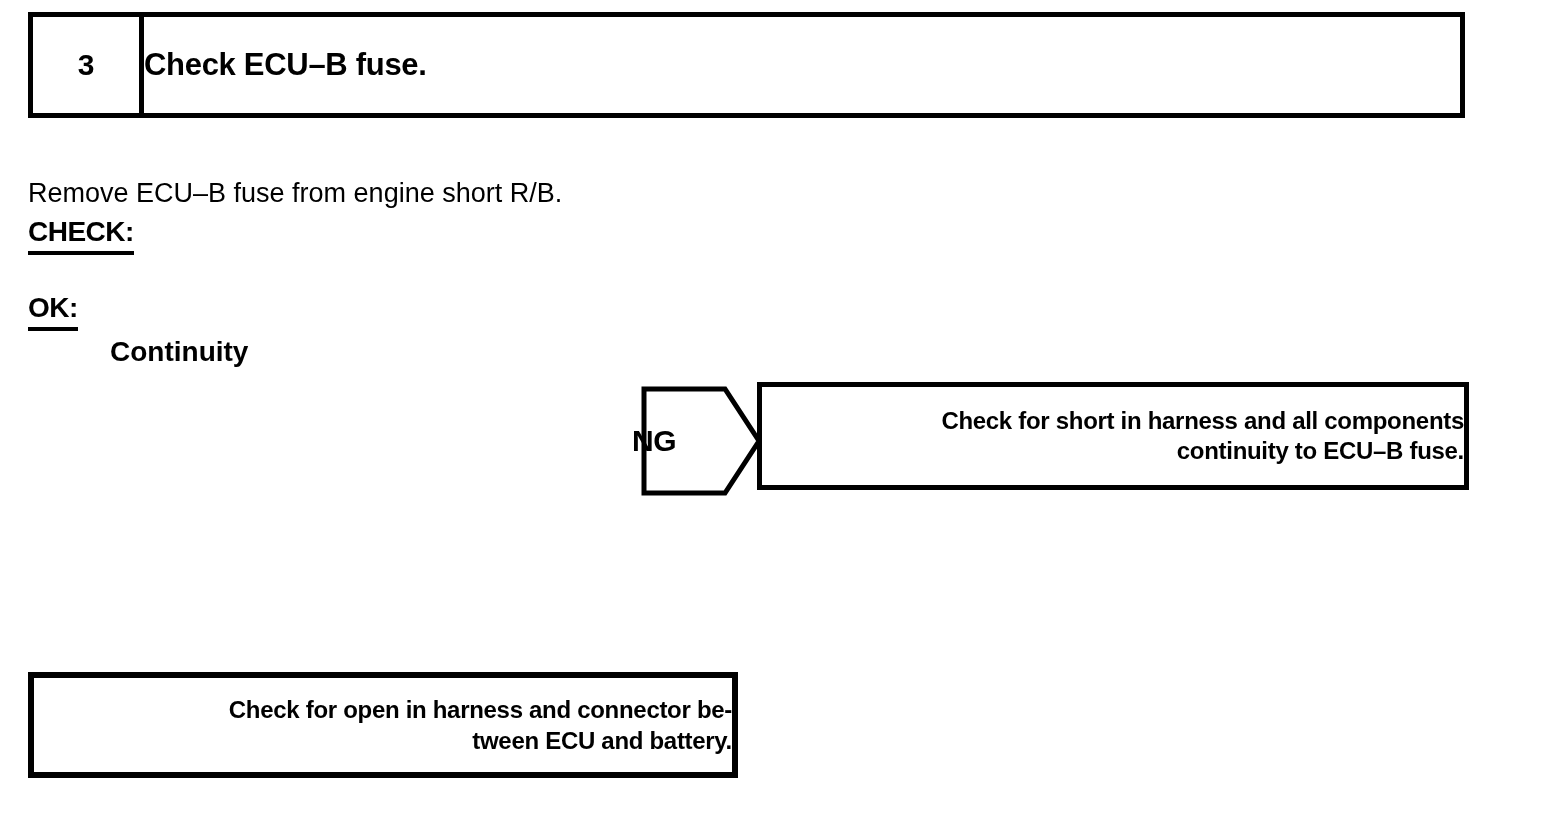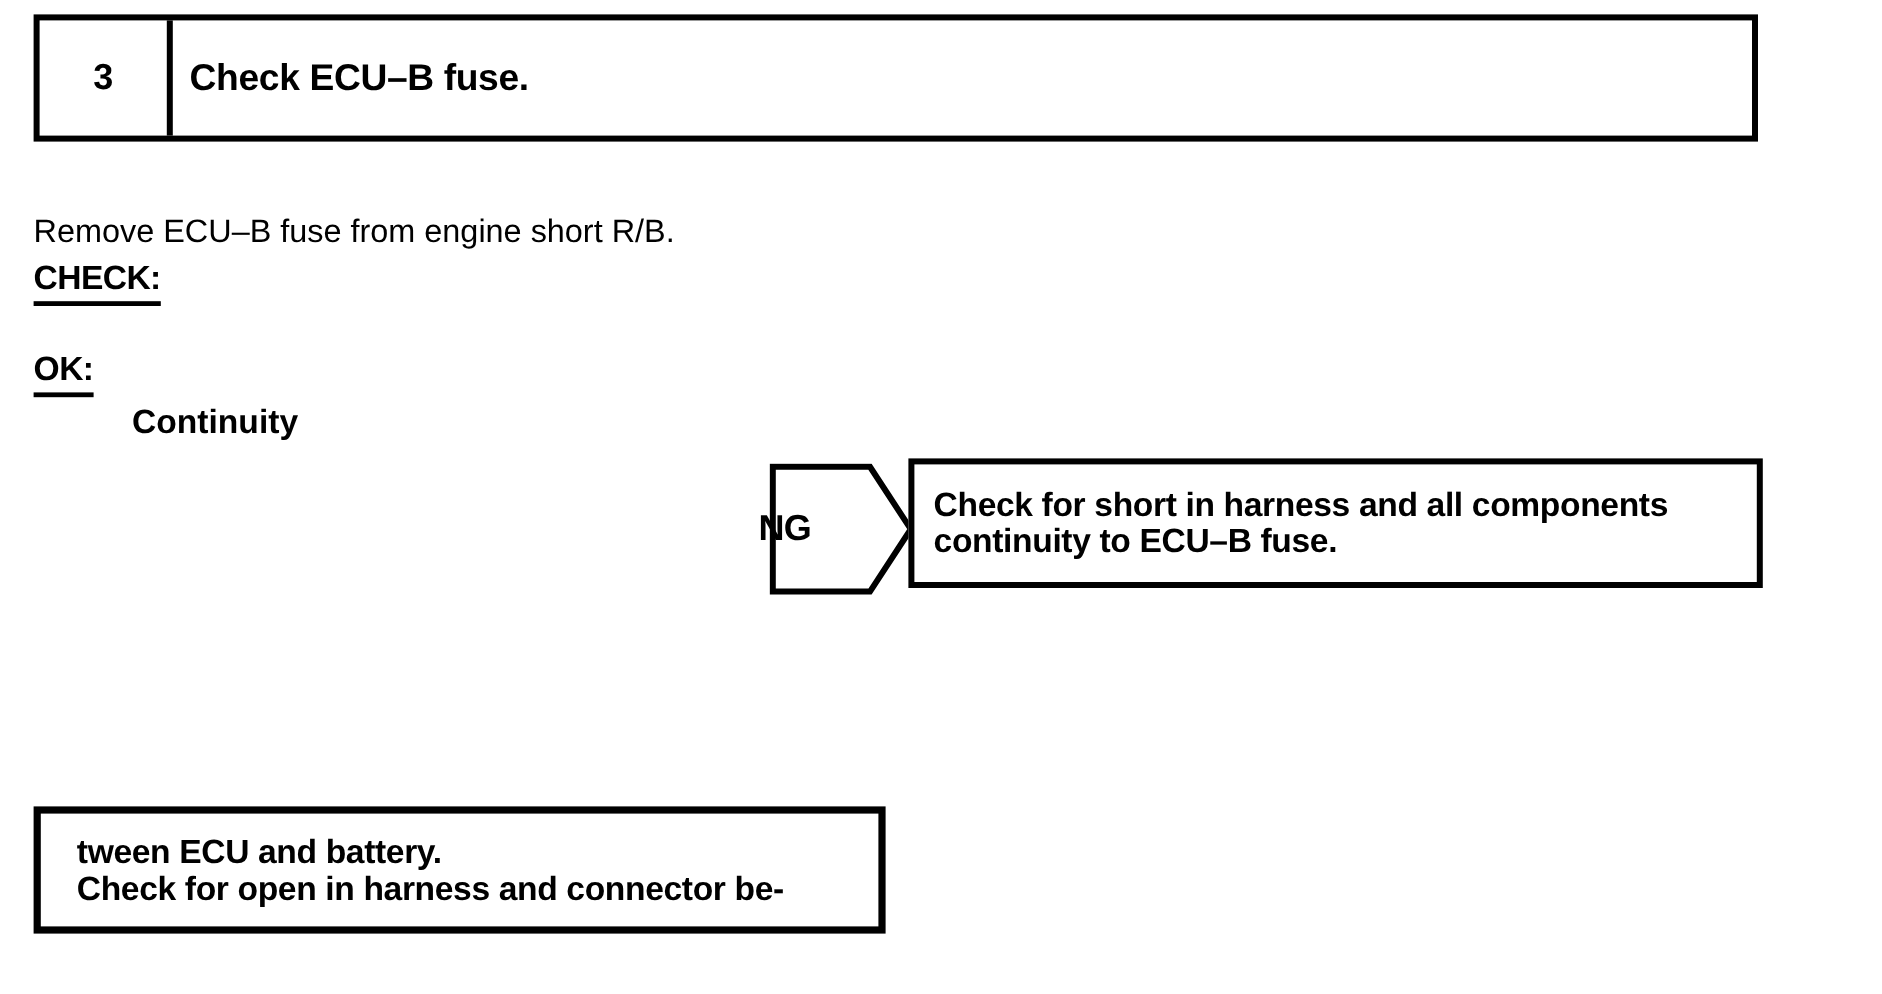--- a/index.html
+++ b/index.html
@@ -30,21 +30,20 @@
     display: flex;
     align-items: center;
     justify-content: center;
     font-weight: bold;
     font-size: 30px;
   }
   .step-title-cell {
     flex: 1;
     display: flex;
     align-items: center;
-    padding-left: 14px;
     font-weight: bold;
     font-size: 31px;
     letter-spacing: -0.3px;
   }
 
   
   .pline {
     position: absolute;
     left: 28px;
     white-space: nowrap;
@@ -79,23 +78,24 @@
   .ok-connector .label { left: 0; top: 0; width: 140px; height: 78px; }
 
   
   .action-box {
     position: absolute;
     background: #fff;
     display: flex;
     flex-direction: column;
     justify-content: center;
     font-weight: bold;
-    font-size: 28px;
+    font-size: 24px;
     letter-spacing: -0.3px;
     white-space: nowrap;
+    align-items: flex-end;
   }
   .ng-action-box {
     left: 757px; top: 382px;
     width: 712px; height: 108px;
     border: 5px solid #000;
     padding-left: 16px;
     line-height: 30px;
   }
   .ok-action-box {
     left: 28px; top: 672px;
@@ -137,17 +137,17 @@
     <span class="label">NG</span>
   </div>
 
   <div class="action-box ng-action-box">
     <div>Check for short in harness and all components</div>
     <div>continuity to ECU–B fuse.</div>
   </div>
 
 
   <div class="action-box ok-action-box">
+    <div>Check for open in harness and connector be-</div>
     <div>tween ECU and battery.</div>
-    <div>Check for open in harness and connector be-</div>
   </div>
 
 </div>
 
 </body></html>

